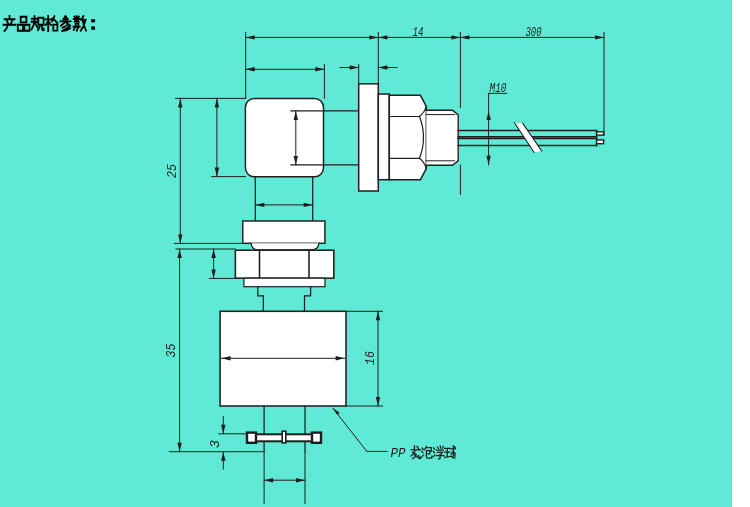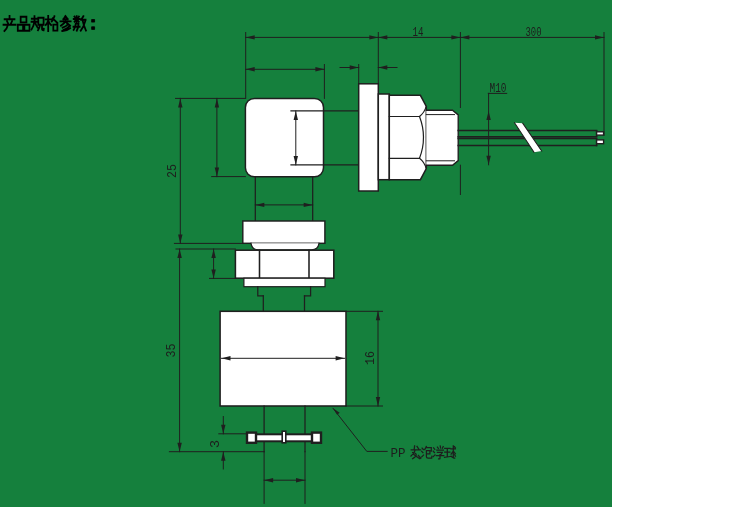--- a/index.html
+++ b/index.html
@@ -1,16 +1,16 @@
 <!DOCTYPE html>
 <html><head>
 <meta charset="utf-8">
 <style>
   html,body{margin:0;padding:0;background:#ffffff;}
-  .wrap{width:612px;height:507px;position:relative;background:#15803d;overflow:hidden;}
+  .wrap{width:732px;height:507px;position:relative;background:#5eead4;overflow:hidden;font-style:italic;}
   svg{display:block;}
   text{font-family:"Liberation Mono", monospace;fill:#1d1d1d;}
 </style>
 </head>
 <body>
 <div class="wrap">
 <svg width="750" height="507" viewBox="0 0 750 507">
 <g stroke="#1f1f1f" stroke-width="1.25" fill="none" stroke-linecap="square">
 
 <g id="title" stroke="#000" stroke-width="1.9" stroke-linecap="square">

